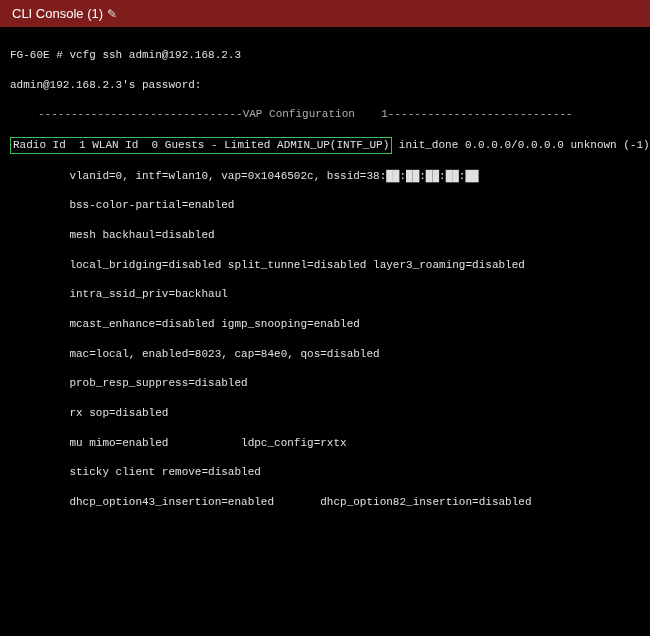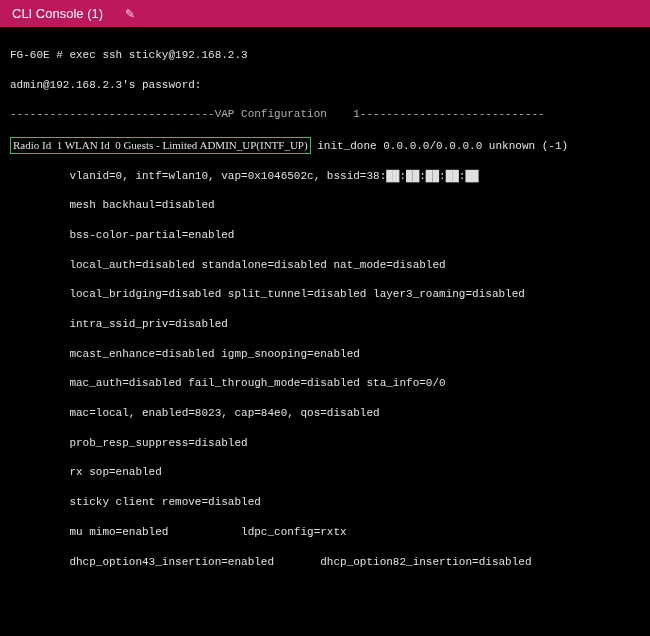--- a/index.html
+++ b/index.html
@@ -1,49 +1,47 @@
 <!DOCTYPE html>
 <html><head>
   <meta charset="utf-8">
   <style>
     * { margin: 0; padding: 0; box-sizing: border-box; }
     body { font-family: 'Courier New', monospace; font-size: 11px; background: #000; color: #e0e0e0; width: 650px; }
-    .title-bar { background: #be185d; color: #fff; padding: 6px 12px; font-family: Arial, sans-serif; font-size: 13px; display: flex; align-items: center; gap: 22px; }
+    .title-bar { background: #7f1d1d; color: #fff; padding: 6px 12px; font-family: Arial, sans-serif; font-size: 13px; display: flex; align-items: center; gap: 4px; }
     .title-bar .edit-icon { font-size: 12px; opacity: 0.85; cursor: pointer; }
     .term { background: #000; padding: 6px 10px 12px; line-height: 1.35; white-space: pre; overflow: hidden; }
     .line { white-space: pre; }
-    .dashline { color: #b0b0b0; }
-    .hl-green { border: 1px solid #3bbf5a; padding: 0 2px; display: inline-block; font-family: Liberation Serif, serif; }
+    .dashline { color: #b0b0b0; margin-left: 28px; }
+    .hl-green { border: 1px solid #3bbf5a; padding: 0 2px; display: inline-block; }
   </style>
 </head>
 <body>
 
 <div class="title-bar">
   <span>CLI Console (1)</span>
   <span class="edit-icon">✎</span>
 </div>
 
 <div class="term">
-<div class="line">FG-60E # exec ssh sticky@192.168.2.3</div>
+<div class="line">FG-60E # vcfg ssh admin@192.168.2.3</div>
 <div class="line">admin@192.168.2.3's password:</div>
 <div class="line dashline">-------------------------------VAP Configuration    1----------------------------</div>
 <div class="line"><span class="hl-green">Radio Id  1 WLAN Id  0 Guests - Limited ADMIN_UP(INTF_UP)</span><span> init_done 0.0.0.0/0.0.0.0 unknown (-1)</span></div>
 <div class="line">         vlanid=0, intf=wlan10, vap=0x1046502c, bssid=38:██:██:██:██:██</div>
+<div class="line">         bss-color-partial=enabled</div>
 <div class="line">         mesh backhaul=disabled</div>
-<div class="line">         bss-color-partial=enabled</div>
-<div class="line">         local_auth=disabled standalone=disabled nat_mode=disabled</div>
 <div class="line">         local_bridging=disabled split_tunnel=disabled layer3_roaming=disabled</div>
-<div class="line">         intra_ssid_priv=disabled</div>
+<div class="line">         intra_ssid_priv=backhaul</div>
 <div class="line">         mcast_enhance=disabled igmp_snooping=enabled</div>
-<div class="line">         mac_auth=disabled fail_through_mode=disabled sta_info=0/0</div>
 <div class="line">         mac=local, enabled=8023, cap=84e0, qos=disabled</div>
 <div class="line">         prob_resp_suppress=disabled</div>
-<div class="line">         rx sop=enabled</div>
+<div class="line">         rx sop=disabled</div>
+<div class="line">         mu mimo=enabled           ldpc_config=rxtx</div>
 <div class="line">         sticky client remove=disabled</div>
-<div class="line">         mu mimo=enabled           ldpc_config=rxtx</div>
 <div class="line">         dhcp_option43_insertion=enabled       dhcp_option82_insertion=disabled</div>
 
 
 
 
 
 
 
 
 

